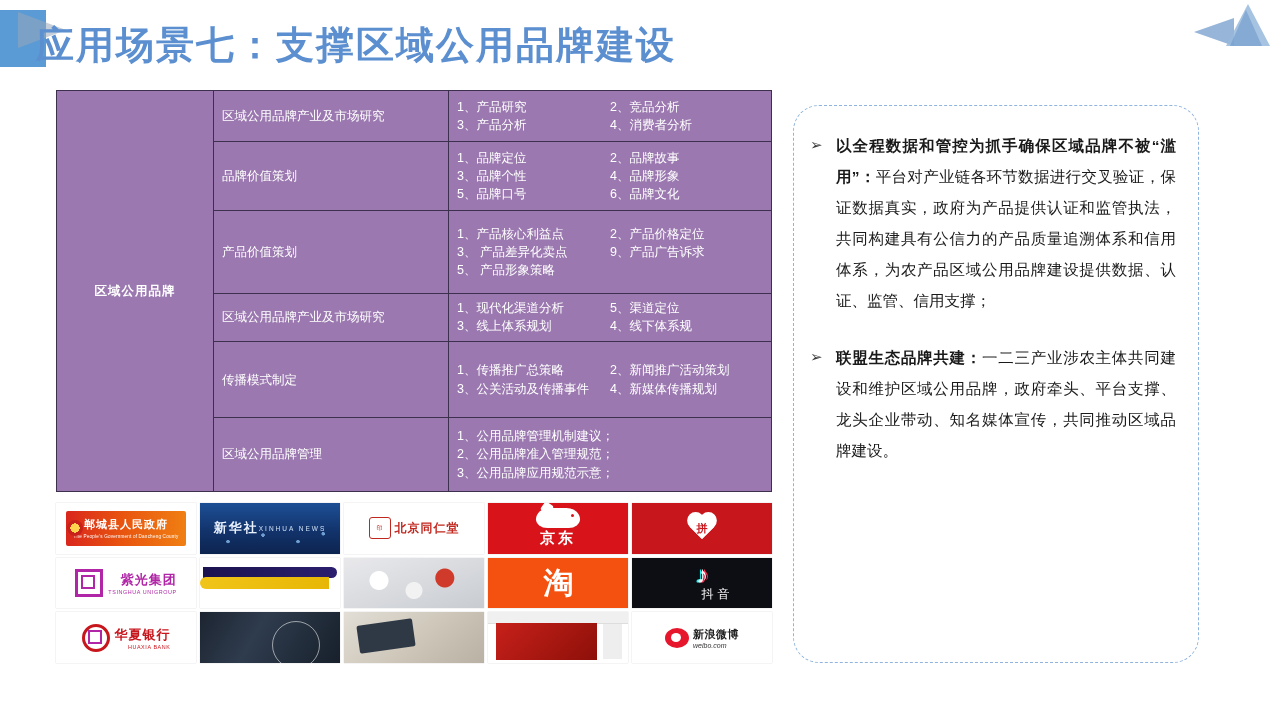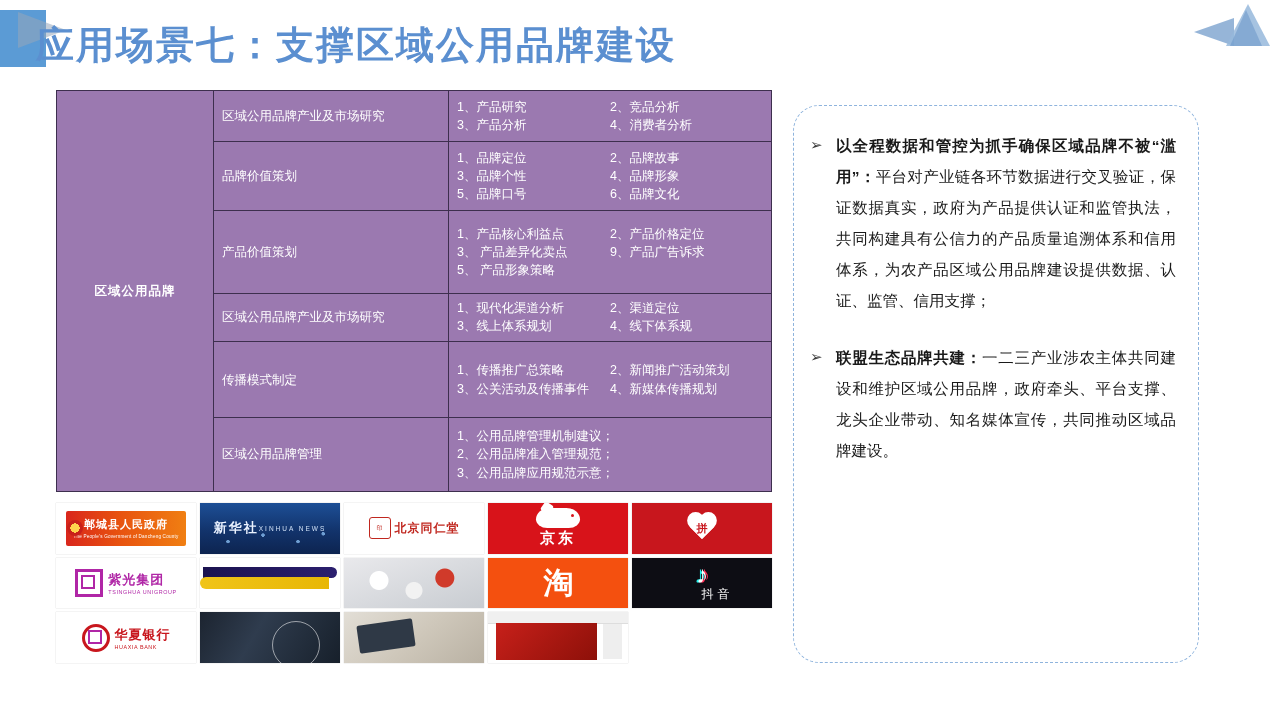--- a/index.html
+++ b/index.html
@@ -95,21 +95,21 @@
   .t-jd .cn{font-size:15px;font-weight:bold;letter-spacing:3px;margin-top:1px;}
 
   .t-pdd{background:#c8161d;}
   .pdd-heart{position:relative;width:34px;height:30px;}
   .pdd-heart:before,.pdd-heart:after{content:"";position:absolute;top:0;width:17px;height:26px;
     background:#fff;border-radius:9px 9px 0 0;}
   .pdd-heart:before{left:17px;transform:rotate(-45deg);transform-origin:0 100%;}
   .pdd-heart:after{left:0;transform:rotate(45deg);transform-origin:100% 100%;}
   .pdd-lbl{position:absolute;color:#c8161d;font-size:11px;font-weight:bold;z-index:3;}
 
-  .t-tsinghua{background:#fff;}
+  .t-tsinghua{background:#fff;text-align:right;}
   .ts-mark{width:22px;height:22px;border:3px solid #b026a6;margin-right:5px;position:relative;}
   .ts-mark:after{content:"";position:absolute;left:3px;top:3px;width:10px;height:10px;border:2px solid #b026a6;}
   .t-tsinghua .cn{font-size:13px;color:#b026a6;font-weight:bold;letter-spacing:1px;}
   .t-tsinghua .en{font-size:5.4px;color:#b026a6;letter-spacing:.6px;}
 
   .t-spoon{background:#fff;}
   .spoon-a{position:absolute;left:2%;top:18%;width:96%;height:22%;
     background:linear-gradient(90deg,#1b1350,#2b1f6e);border-radius:0 40px 40px 0;}
   .spoon-b{position:absolute;left:0;top:38%;width:92%;height:24%;
     background:linear-gradient(90deg,#f0c419,#e8b705);border-radius:40px 0 0 40px;}
@@ -207,21 +207,21 @@
             <div class="it half">9、产品广告诉求</div>
             <div class="it half">5、 产品形象策略</div>
           </div>
         </td>
       </tr>
       <tr style="height: 46px;">
         <td class="topic-cell">区域公用品牌产业及市场研究</td>
         <td class="items-cell">
           <div class="item-grid">
             <div class="it half">1、现代化渠道分析</div>
-            <div class="it half">2、渠道定位</div>
+            <div class="it half">5、渠道定位</div>
             <div class="it half">3、线上体系规划</div>
             <div class="it half">4、线下体系规</div>
           </div>
         </td>
       </tr>
       <tr style="height: 72px;">
         <td class="topic-cell">传播模式制定</td>
         <td class="items-cell">
           <div class="item-grid">
             <div class="it half">1、传播推广总策略</div>
@@ -296,20 +296,27 @@
         <div class="en" style="color:#c8161d">HUAXIA BANK</div>
       </div>
     </div>
     <div class="logo-tile t-photo ph-b"></div>
     <div class="logo-tile t-photo ph-c"></div>
     <div class="logo-tile t-shop">
       <div class="shop-head"></div>
       <div class="shop-ban"></div>
       <div class="shop-side"></div>
     </div>
+    <div class="logo-tile t-weibo">
+      <div class="wb-eye"></div>
+      <div>
+        <div class="cn">新浪微博</div>
+        <div class="en">weibo.com</div>
+      </div>
+    </div>
   </div>
 
 <div id="insight-panel">
     <div class="insight">
       <div class="bullet-arrow">➢</div>
       <div class="insight-body"><b>以全程数据和管控为抓手确保区域品牌不被“滥用”：</b><span>平台对产业链各环节数据进行交叉验证，保证数据真实，政府为产品提供认证和监管执法，共同构建具有公信力的产品质量追溯体系和信用体系，为农产品区域公用品牌建设提供数据、认证、监管、信用支撑；</span></div>
     </div>
     <div class="insight">
       <div class="bullet-arrow">➢</div>
       <div class="insight-body"><b>联盟生态品牌共建：</b><span>一二三产业涉农主体共同建设和维护区域公用品牌，政府牵头、平台支撑、龙头企业带动、知名媒体宣传，共同推动区域品牌建设。</span></div>

